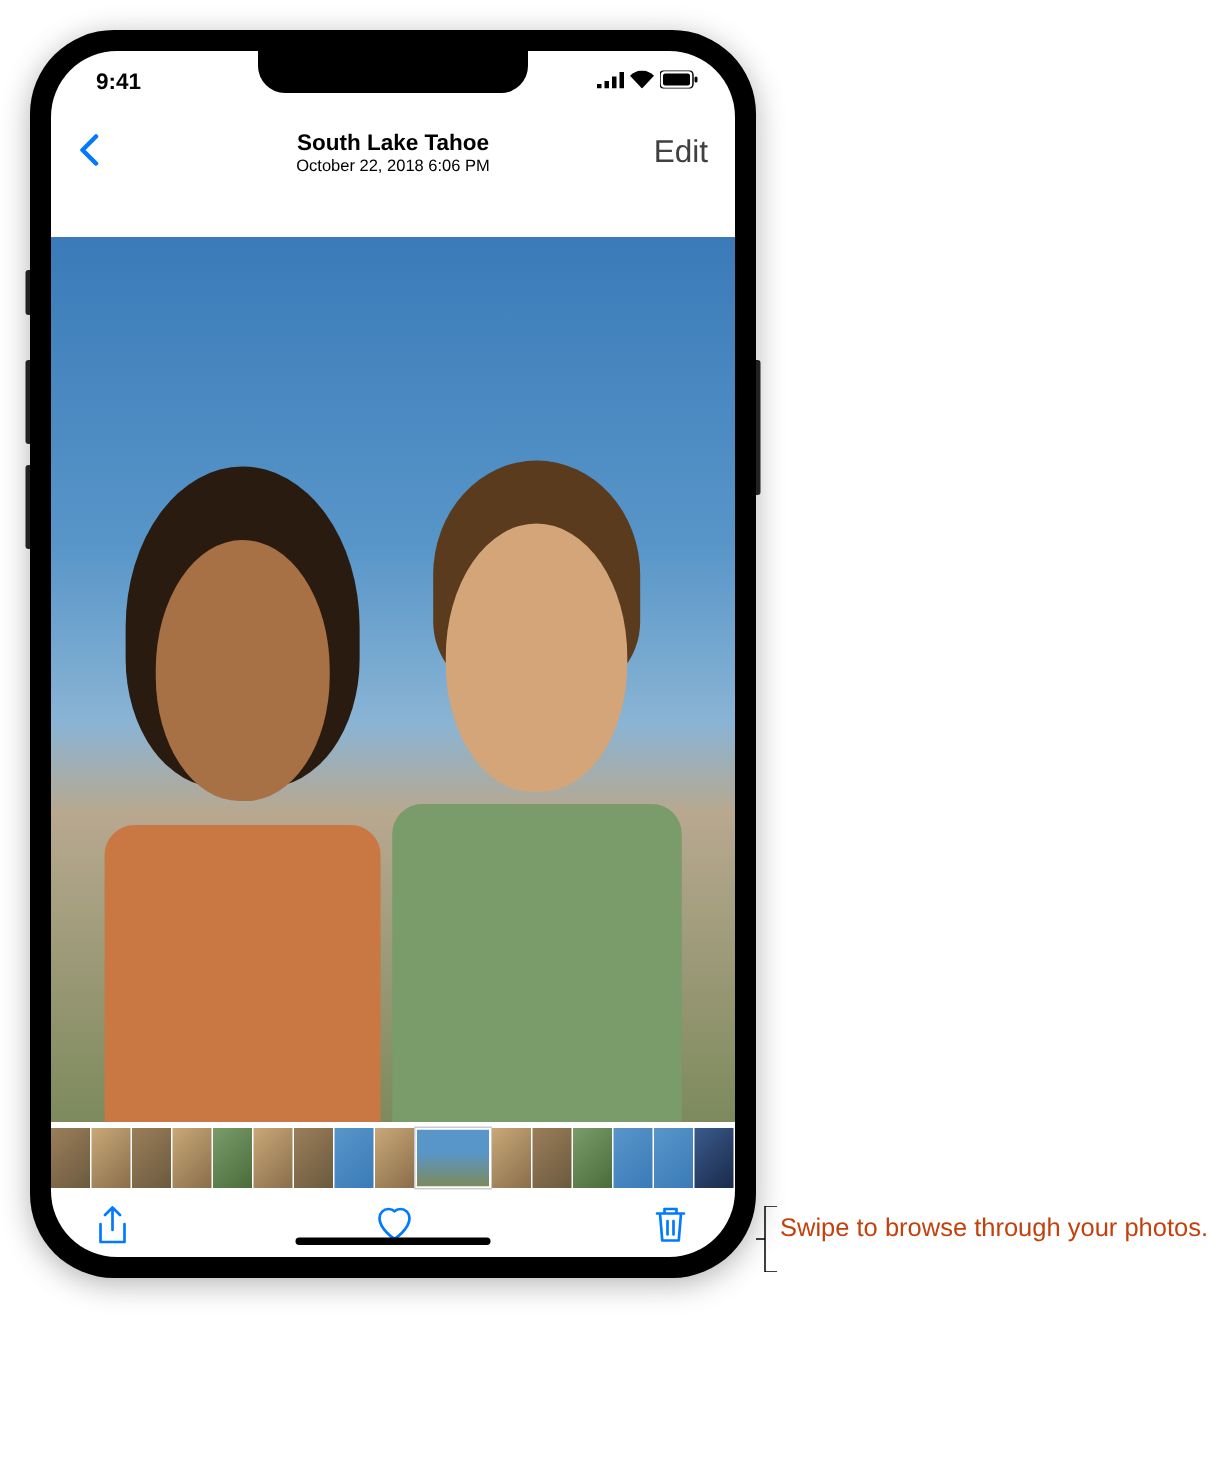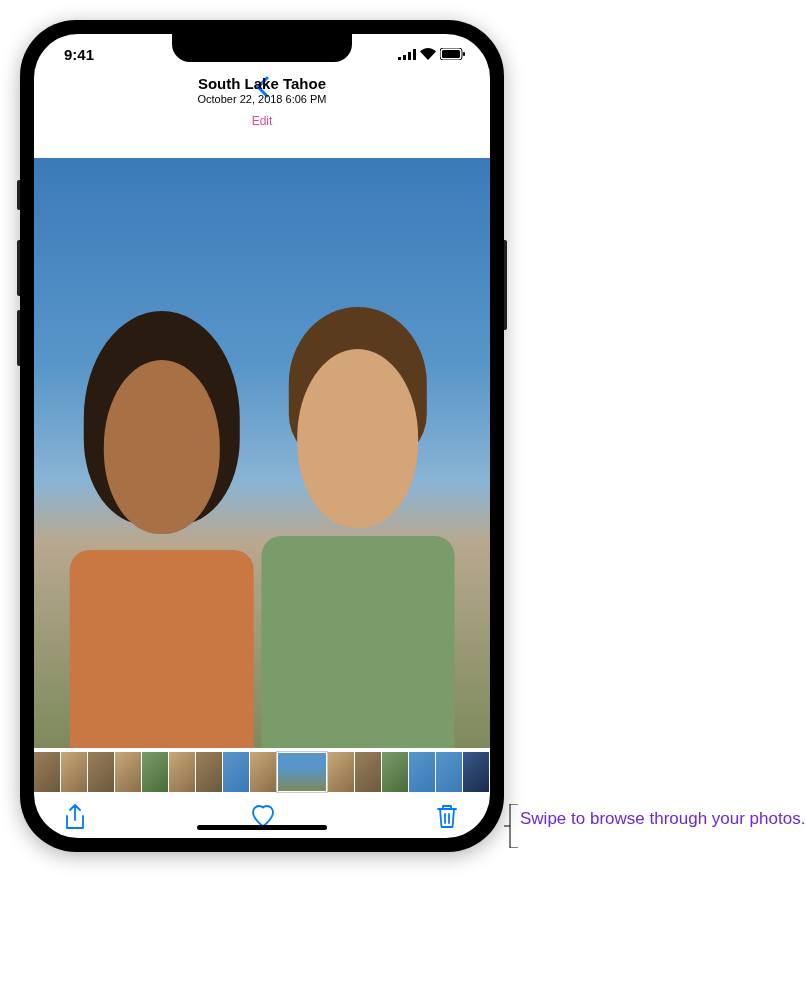--- a/index.html
+++ b/index.html
@@ -92,21 +92,20 @@
       align-items: center;
       gap: 4px;
     }
     .nav-bar {
       height: 58px;
       display: flex;
       align-items: center;
       justify-content: space-between;
       padding: 0 18px;
       position: relative;
-      flex-direction: column;
     }
     .back-btn {
       color: #007aff;
       font-size: 28px;
       cursor: pointer;
       line-height: 1;
     }
     .title-block {
       position: absolute;
       left: 50%;
@@ -117,22 +116,22 @@
       font-size: 15px;
       font-weight: 600;
       color: #000;
     }
     .title-sub {
       font-size: 11px;
       color: #000;
       margin-top: 1px;
     }
     .edit-btn {
-      color: #ec4899;
-      font-size: 12px;
+      color: #404040;
+      font-size: 21px;
       cursor: pointer;
       text-align: right;
     }
     .main-photo {
       flex: 1;
       margin-top: 30px;
       display: flex;
       align-items: flex-start;
       justify-content: center;
       background: #fff;
@@ -245,21 +244,21 @@
       width: 130px;
       height: 5px;
       background: #000;
       border-radius: 3px;
     }
     .callout {
       position: absolute;
       left: 520px;
       top: 808px;
       font-size: 17px;
-      color: #6d28d9;
+      color: #c2410c;
       line-height: 1.35;
     }
     .callout-line {
       position: absolute;
       left: 504px;
       top: 804px;
       width: 14px;
       height: 44px;
     }
   </style>

